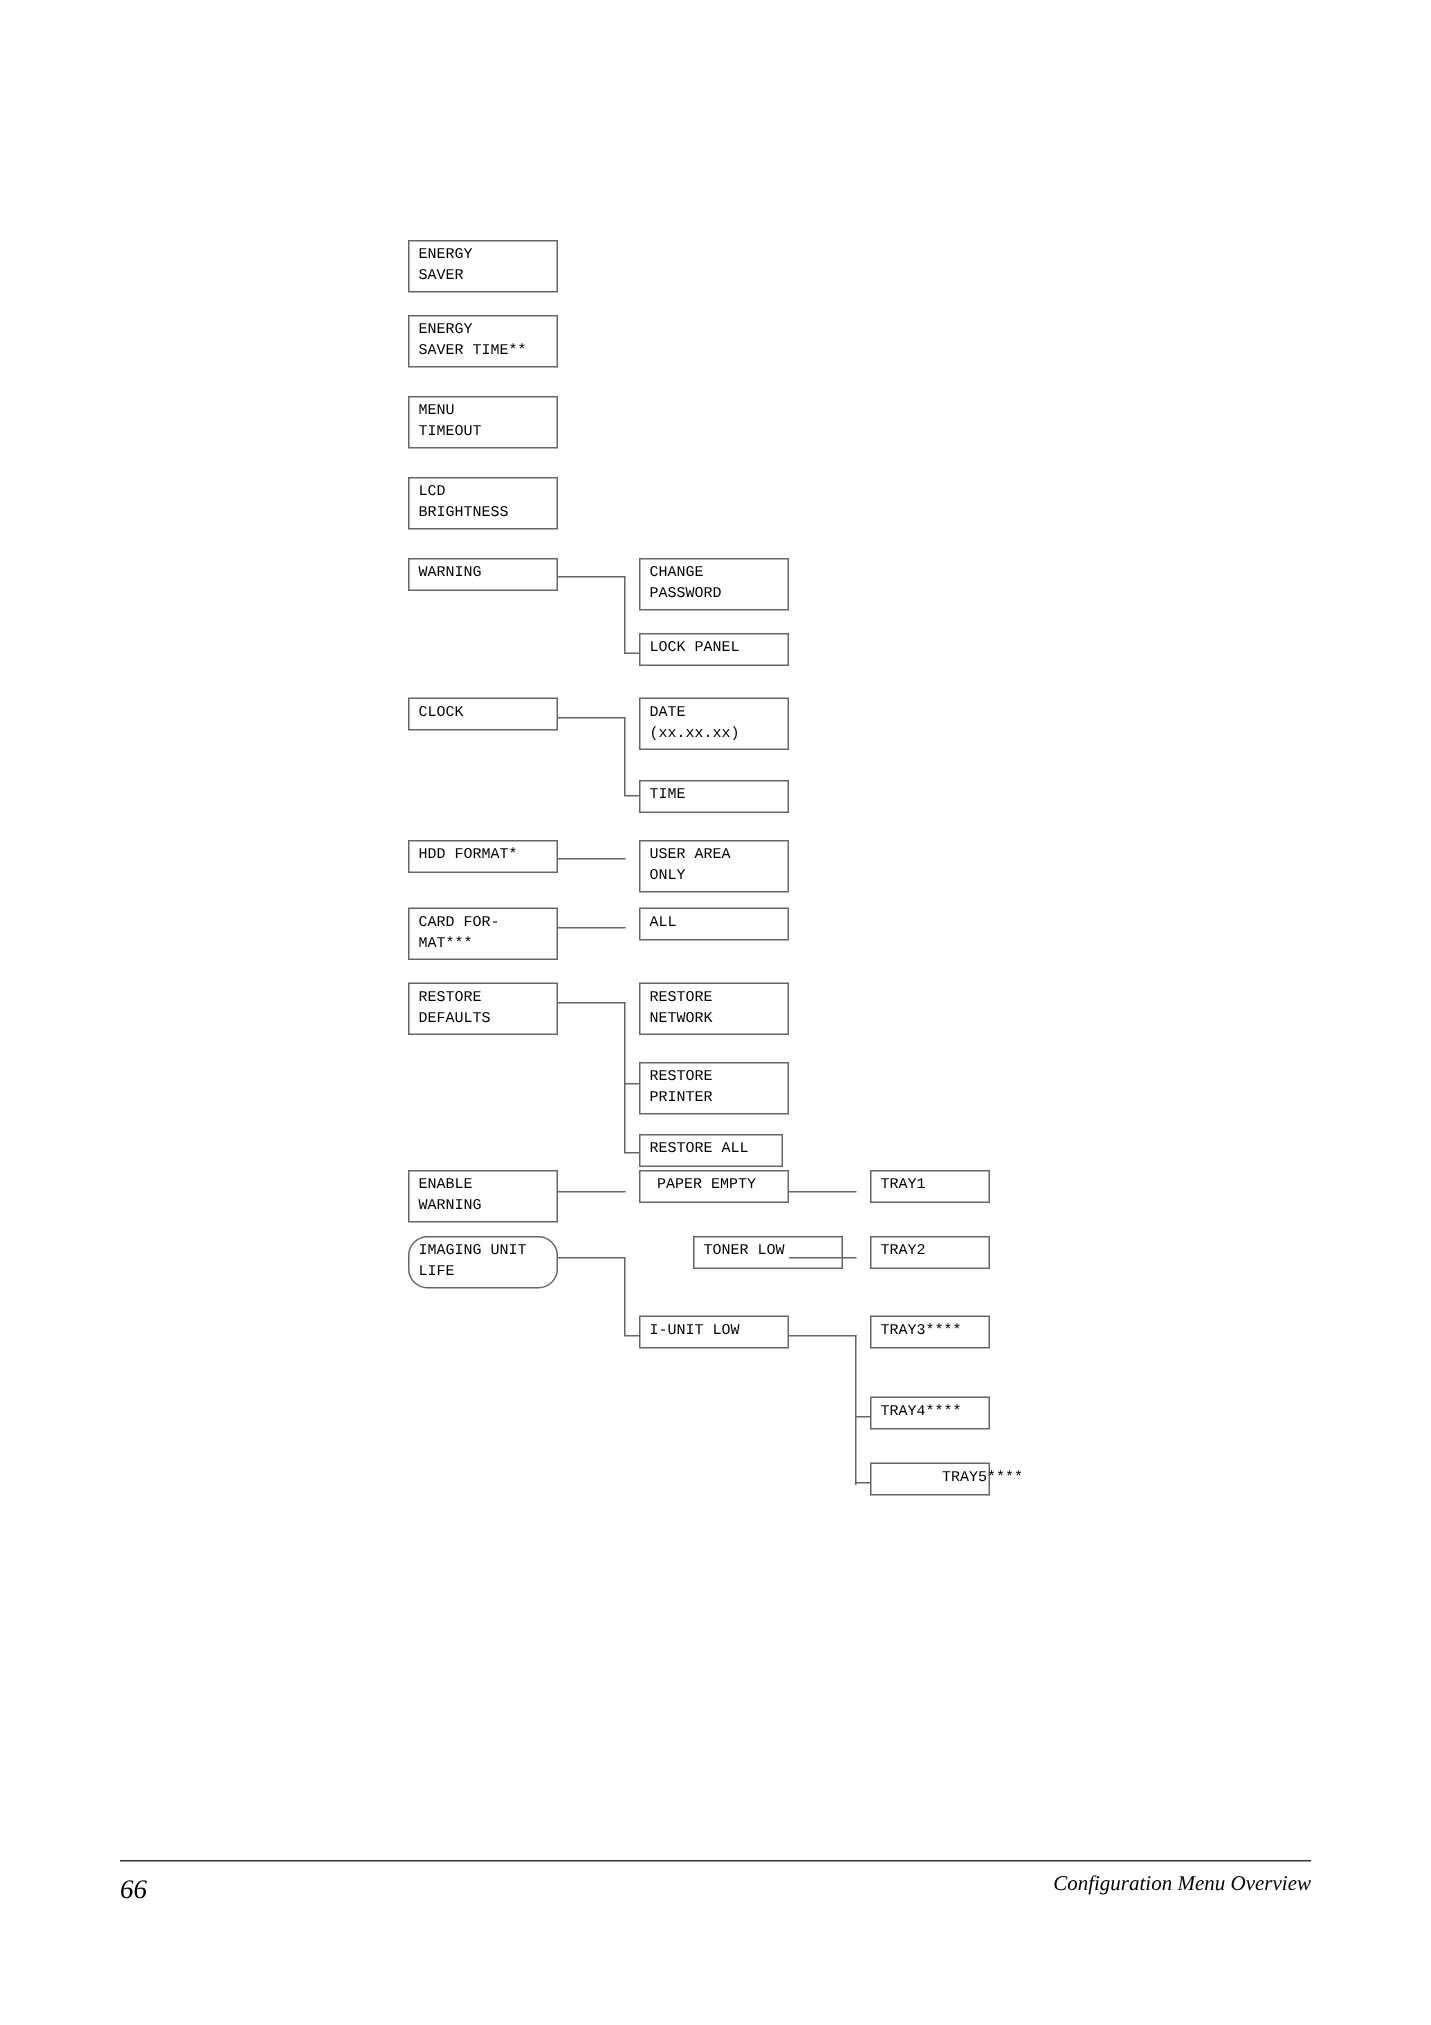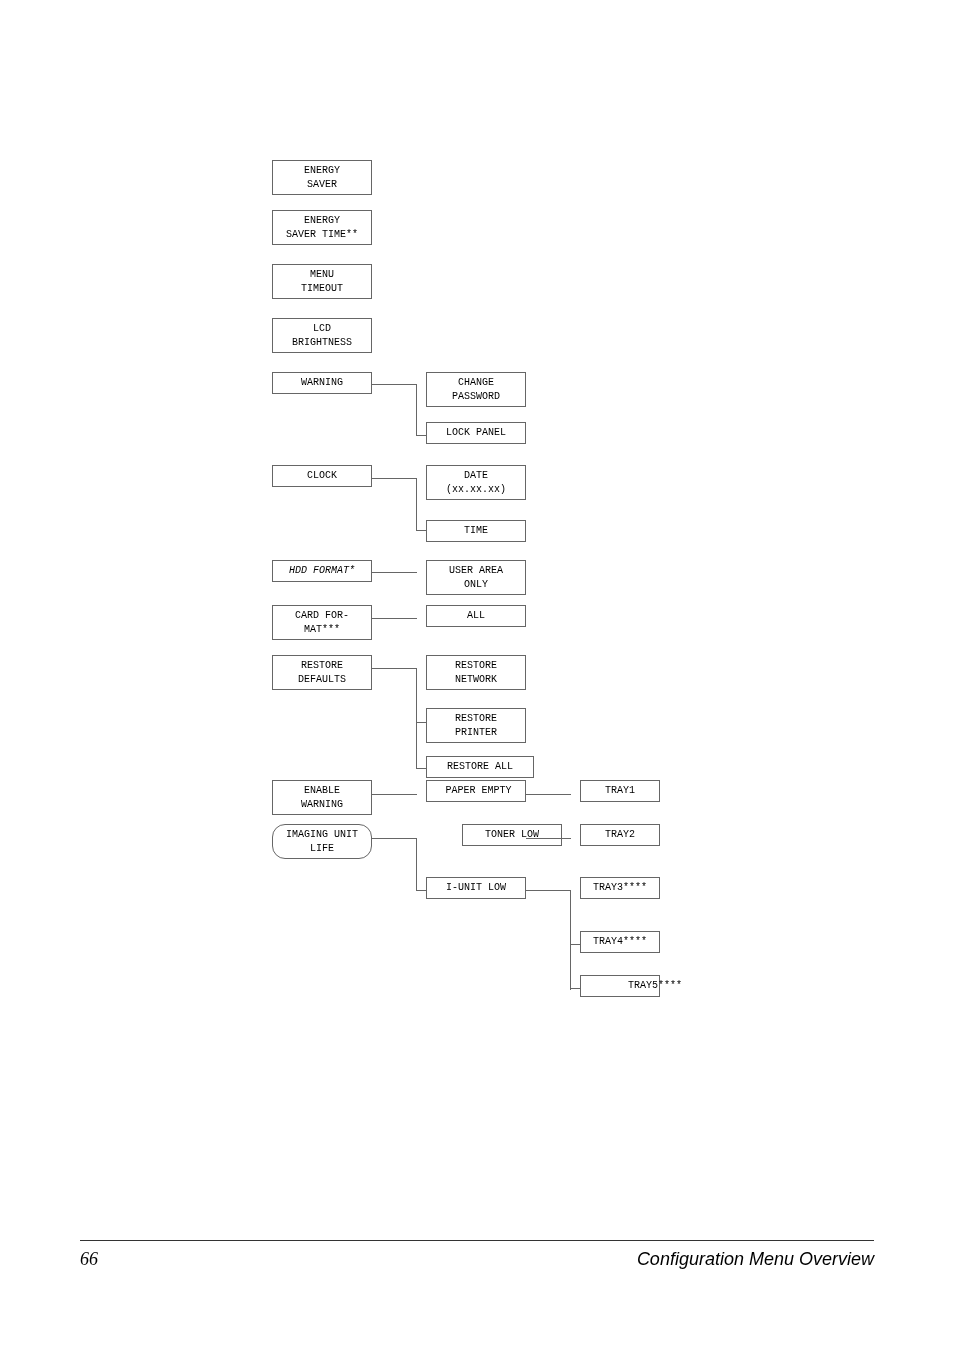--- a/index.html
+++ b/index.html
@@ -10,21 +10,20 @@
       width: 954px;
       min-height: 1350px;
       position: relative;
     }
 
     .page-content {
       display: flex;
       flex-direction: column;
       align-items: center;
       padding-top: 160px;
-      text-align: center;
     }
 
     
     .diagram-wrapper {
       position: relative;
       width: 420px;
       height: 820px;
     }
 
     .box {
@@ -57,21 +56,21 @@
 
 <div class="page-content">
   <div class="diagram-wrapper">
 
     <div class="box" style="left:5px; top:0px; width:100px;">ENERGY<br>SAVER</div>
     <div class="box" style="left:5px; top:50px; width:100px;">ENERGY<br>SAVER TIME**</div>
     <div class="box" style="left:5px; top:104px; width:100px;">MENU<br>TIMEOUT</div>
     <div class="box" style="left:5px; top:158px; width:100px;">LCD<br>BRIGHTNESS</div>
     <div class="box" style="left:5px; top:212px; width:100px;">WARNING</div>
     <div class="box" style="left:5px; top:305px; width:100px;">CLOCK</div>
-    <div class="box" style="left:5px; top:400px; width:100px;font-style:italic;">HDD FORMAT*</div>
+    <div class="box" style="left:5px; top:400px; width:100px;">HDD FORMAT*</div>
     <div class="box" style="left:5px; top:445px; width:100px;">CARD FOR-<br>MAT***</div>
     <div class="box" style="left:5px; top:495px; width:100px;">RESTORE<br>DEFAULTS</div>
     <div class="box" style="left:5px; top:620px; width:100px;">ENABLE<br>WARNING</div>
     <div class="box" style="left:5px; top:664px; width:100px;border-radius:13px;">IMAGING UNIT<br>LIFE</div>
 
     <div class="hline" style="left:105px; top:224px; width:45px;"></div>
     <div class="vline" style="left:149px; top:224px; height:52px;"></div>
     <div class="hline" style="left:149px; top:275px; width:10px;"></div>
 
     <div class="hline" style="left:105px; top:318px; width:45px;"></div>
@@ -94,21 +93,21 @@
     <div class="hline" style="left:149px; top:730px; width:10px;"></div>
 
     <div class="box" style="left:159px; top:212px; width:100px;">CHANGE<br>PASSWORD</div>
     <div class="box" style="left:159px; top:262px; width:100px;">LOCK PANEL</div>
     <div class="box" style="left:159px; top:305px; width:100px;">DATE<br>(xx.xx.xx)</div>
     <div class="box" style="left:159px; top:360px; width:100px;">TIME</div>
     <div class="box" style="left:159px; top:400px; width:100px;">USER AREA<br>ONLY</div>
     <div class="box" style="left:159px; top:445px; width:100px;">ALL</div>
     <div class="box" style="left:159px; top:495px; width:100px;">RESTORE<br>NETWORK</div>
     <div class="box" style="left:159px; top:548px; width:100px;">RESTORE<br>PRINTER</div>
-    <div class="box" style="left:159px; top:596px; width:108px;">RESTORE ALL</div>
+    <div class="box" style="left:159px; top:596px; width:96px;">RESTORE ALL</div>
     <div class="box" style="left:159px; top:620px; width:100px;padding-left:11px;">PAPER EMPTY</div>
     <div class="box" style="left:159px; top:664px; width:100px;margin-left:36px;">TONER LOW</div>
     <div class="box" style="left:159px; top:717px; width:100px;">I-UNIT LOW</div>
 
     <div class="hline" style="left:259px; top:634px; width:45px;"></div>
 
     <div class="hline" style="left:259px; top:678px; width:45px;"></div>
 
     <div class="hline" style="left:259px; top:730px; width:45px;"></div>
     <div class="vline" style="left:303px; top:730px; height:100px;"></div>
@@ -119,14 +118,14 @@
     <div class="box" style="left:313px; top:664px; width:80px;">TRAY2</div>
     <div class="box" style="left:313px; top:717px; width:80px;">TRAY3****</div>
     <div class="box" style="left:313px; top:771px; width:80px;">TRAY4****</div>
     <div class="box" style="left:313px; top:815px; width:80px;padding-left:47px;">TRAY5****</div>
 
   </div>
 </div>
 
 <div style="position:absolute; bottom:80px; left:80px; right:80px; border-top:1px solid #333; display:flex; padding-top:8px;text-align:center;">
   <span style="font-style:italic; font-size:18px; font-family:Georgia,serif;">66</span>
-  <span style="font-style:italic; font-size:18px; font-family:Liberation Sans, sans-serif; margin-left:auto;">Configuration Menu Overview</span>
+  <span style="font-style:italic; font-size:14px; font-family:Liberation Serif, serif; margin-left:auto;">Configuration Menu Overview</span>
 </div>
 
 </body></html>

